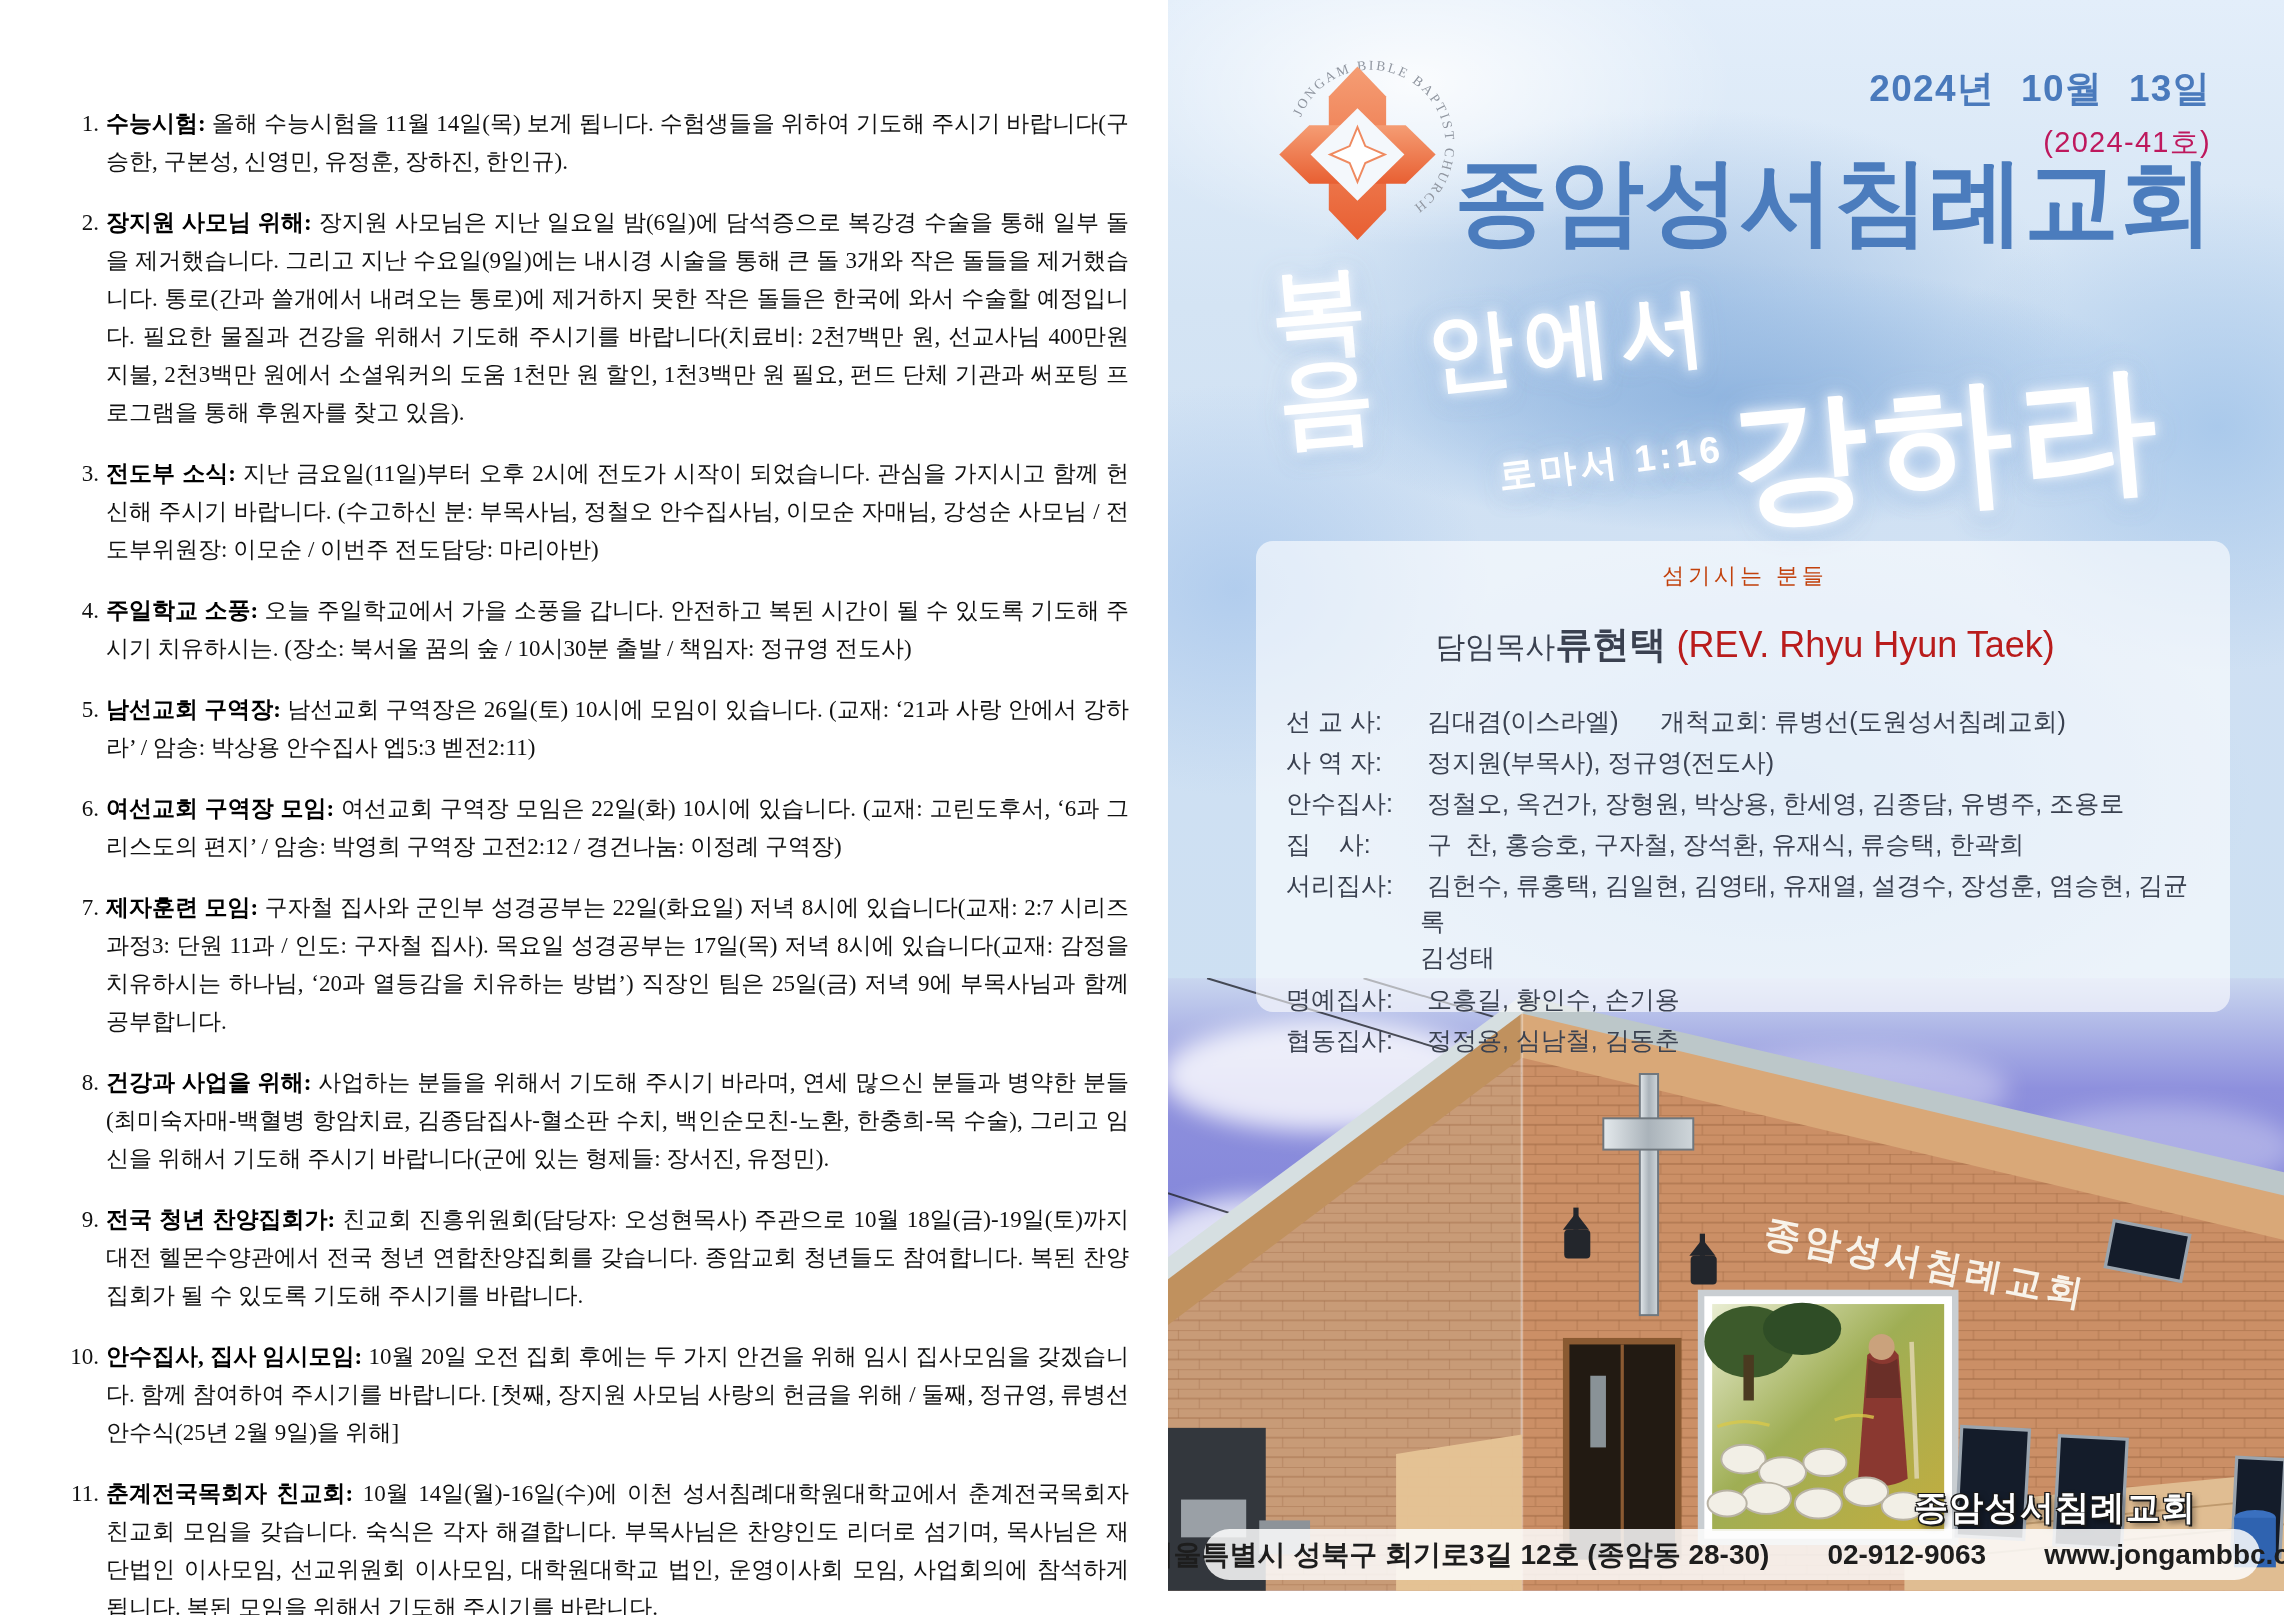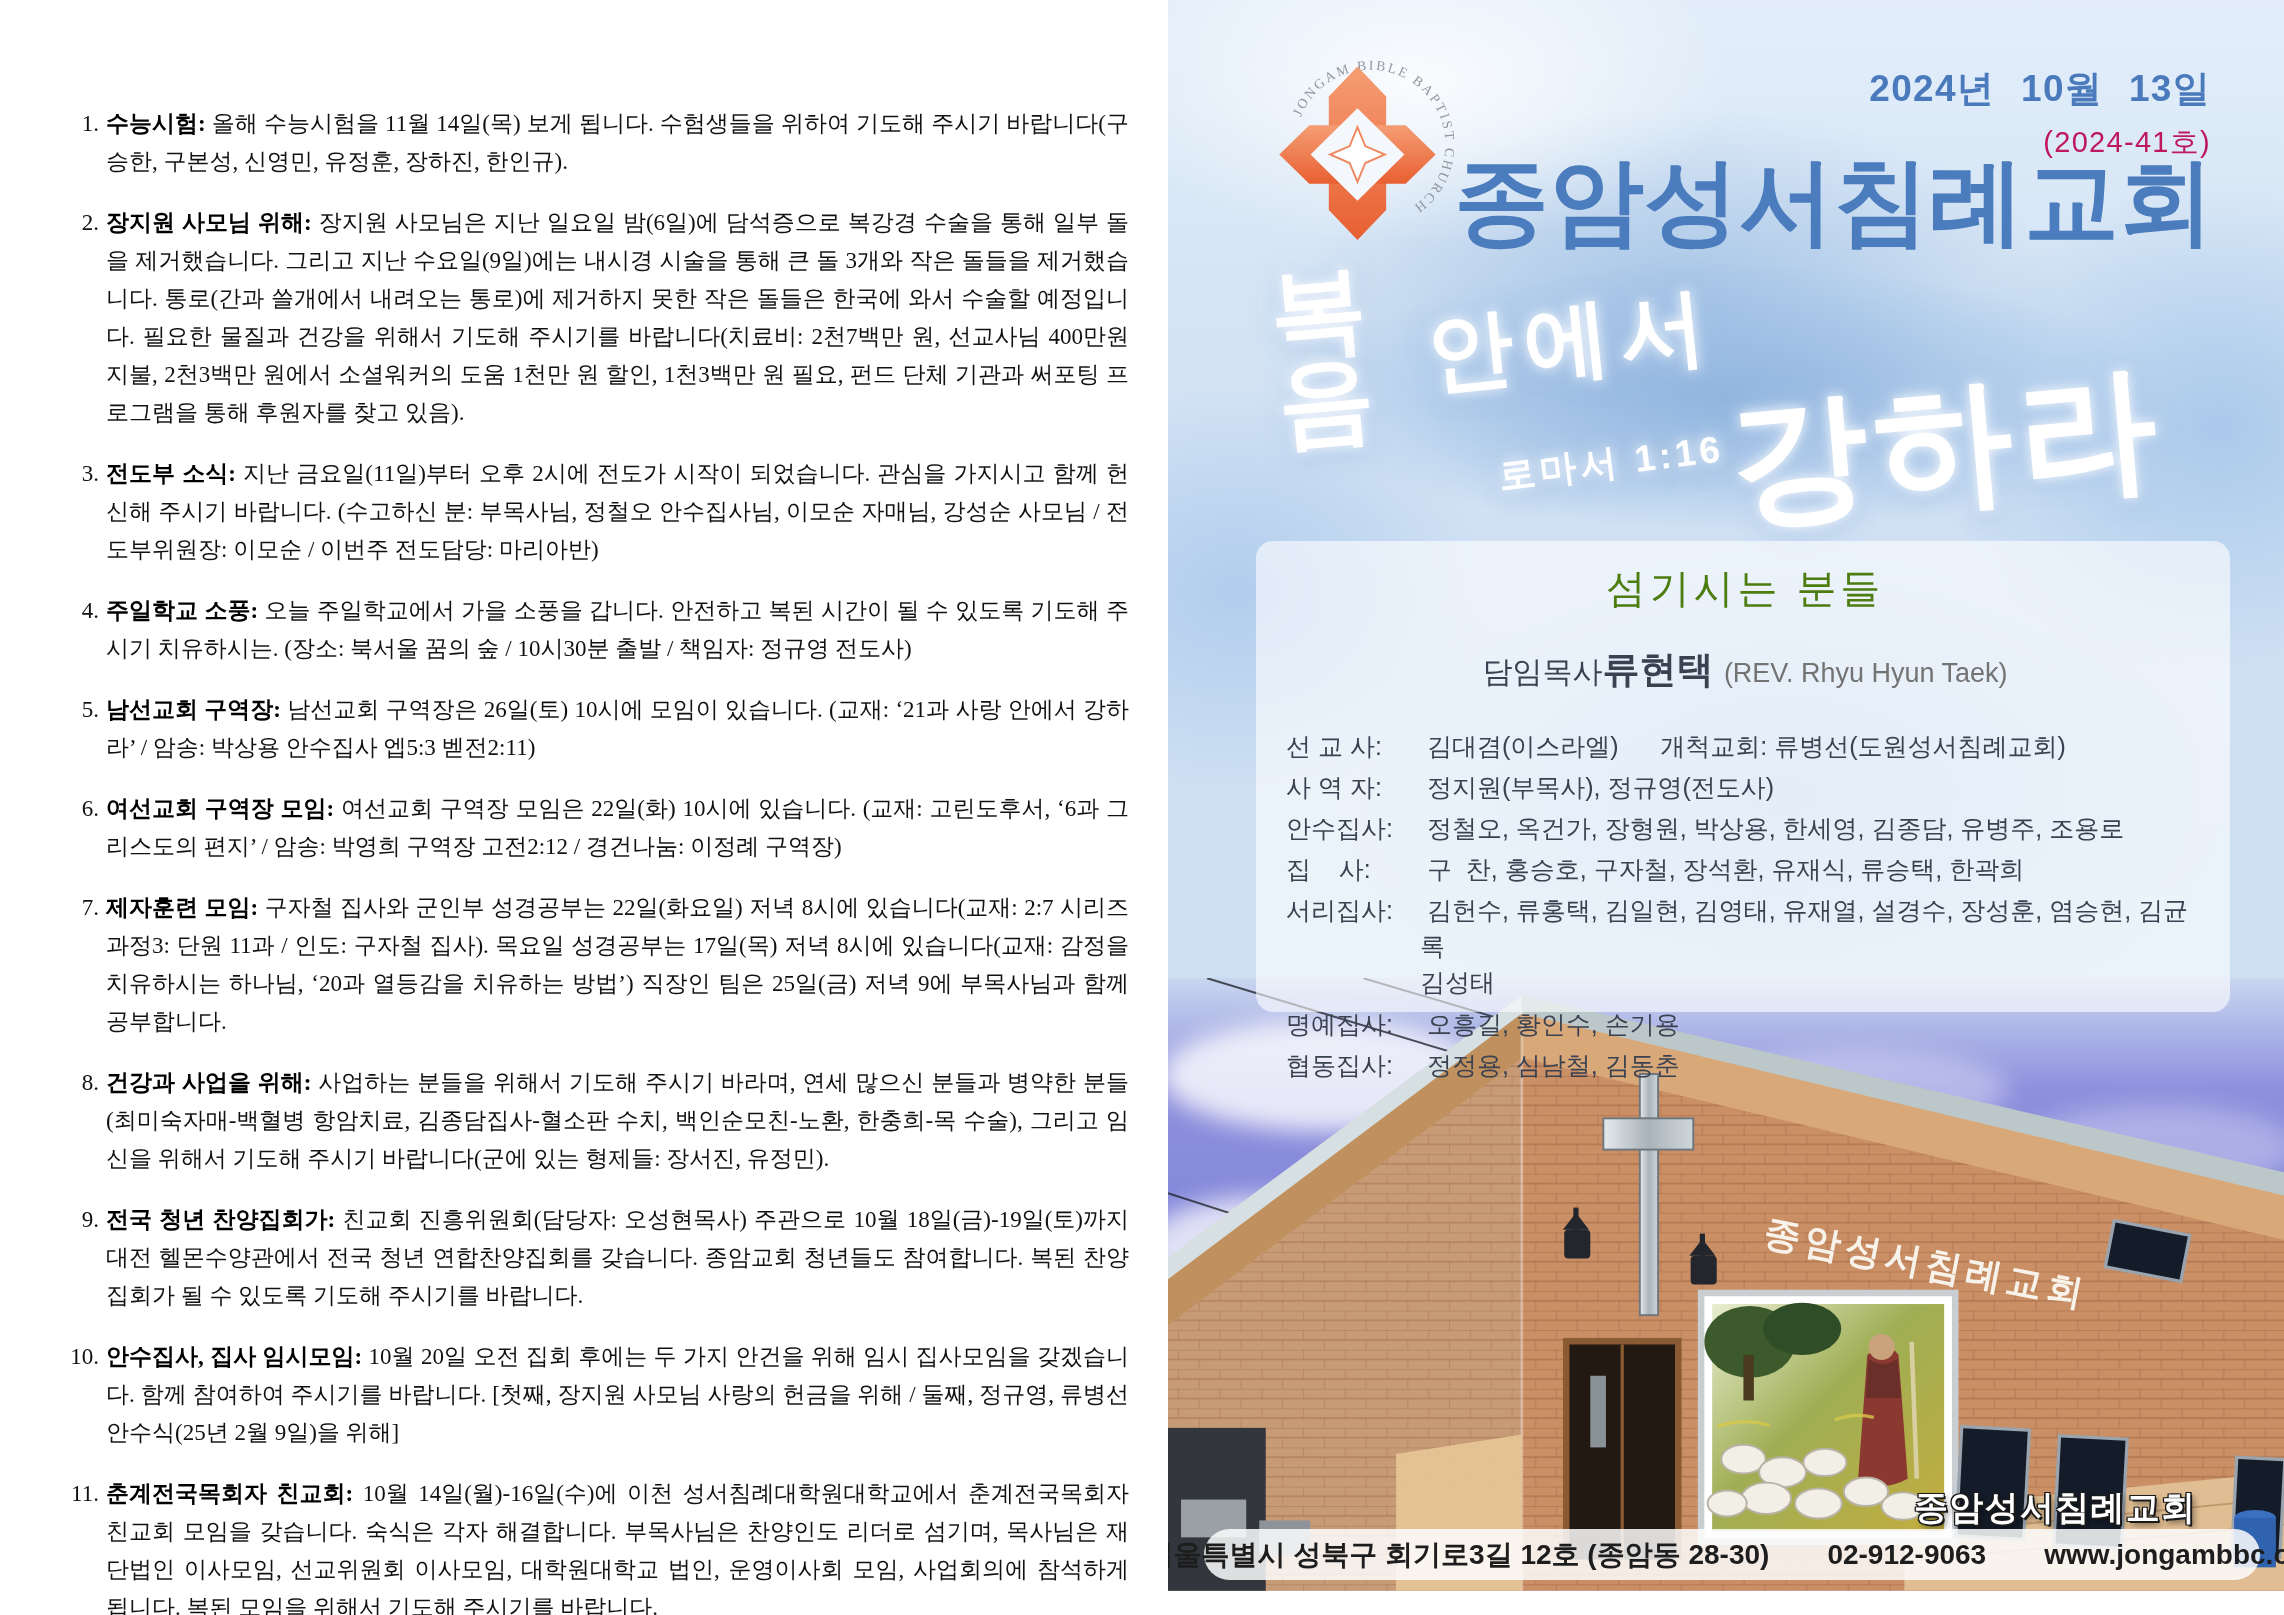--- a/index.html
+++ b/index.html
@@ -46,25 +46,25 @@
          text-shadow:0 0 13px rgba(255,255,255,0.95), 0 0 30px rgba(186,210,240,0.9), 0 7.8px 18px rgba(150,185,226,0.55); }
   .cal-w1 { left:99px; top:266px; width:110px; font-size:96px; line-height:90px;
             word-break:break-all; white-space:normal; text-align:center; transform:rotate(-5deg); }
   .cal-w2 { left:259px; top:282px; font-size:86px; letter-spacing:10.4px; transform:rotate(-6deg); }
   .cal-w3 { left:562px; top:353px; font-size:138px; letter-spacing:6.5px; transform:rotate(-5deg); }
   .cal-vr { left:330px; top:438px; font-size:37px; font-weight:600; letter-spacing:3.9px; transform:rotate(-7deg); }
   
   .card { position:absolute; left:88px; top:541px; width:974px; height:471px; z-index:2;
           background:rgba(255,255,255,0.6); border-radius:17px; box-sizing:border-box;
           padding:19.6px 26px 0 30px; color:#3a4150; }
-  .card-heading { text-align:center; font-size:40px; font-weight:500; letter-spacing:3.9px; color:#4d7c0f; }
+  .card-heading { text-align:center; font-size:22px; font-weight:500; letter-spacing:3.9px; color:#c2410c; }
   .pastor-line { display:flex; justify-content:center; align-items:baseline; margin:29px 0 33px 0; }
   .pastor-role { font-size:30px; font-weight:400;text-align:right; }
   .pastor-name { font-size:37px; font-weight:700; }
-  .pastor-eng  { font-size:27px; color:#737373; margin-left:10.4px; }
+  .pastor-eng  { font-size:36px; color:#b91c1c; margin-left:10.4px; }
   .srow { display:flex; font-size:25px; line-height:36px; margin-bottom:5.2px; color:#3a4150;justify-content:flex-end; }
   .slabel { flex:0 0 134px; white-space:pre; }
   .svalue { flex:1; white-space:pre-wrap; }
   
   .photo { position:absolute; left:0; top:978px; width:1117px; height:613px; z-index:1; }
   .photo svg { position:absolute; left:0; top:0; }
   .overlay-name { position:absolute; left:746px; top:507px; font-size:34px; font-weight:700;
                   color:#ffffff; letter-spacing:1.3px; white-space:nowrap;
                   text-shadow:2px 2px 0 #1a1a1a, -1.3px -1.3px 0 #1a1a1a, 1.3px -1.3px 0 #1a1a1a, -1.3px 1.3px 0 #1a1a1a, 3.3px 3.9px 6.5px rgba(0,0,0,0.55); }
   .addr-bar { position:absolute; left:36px; top:551px; width:1056px; height:51px;

